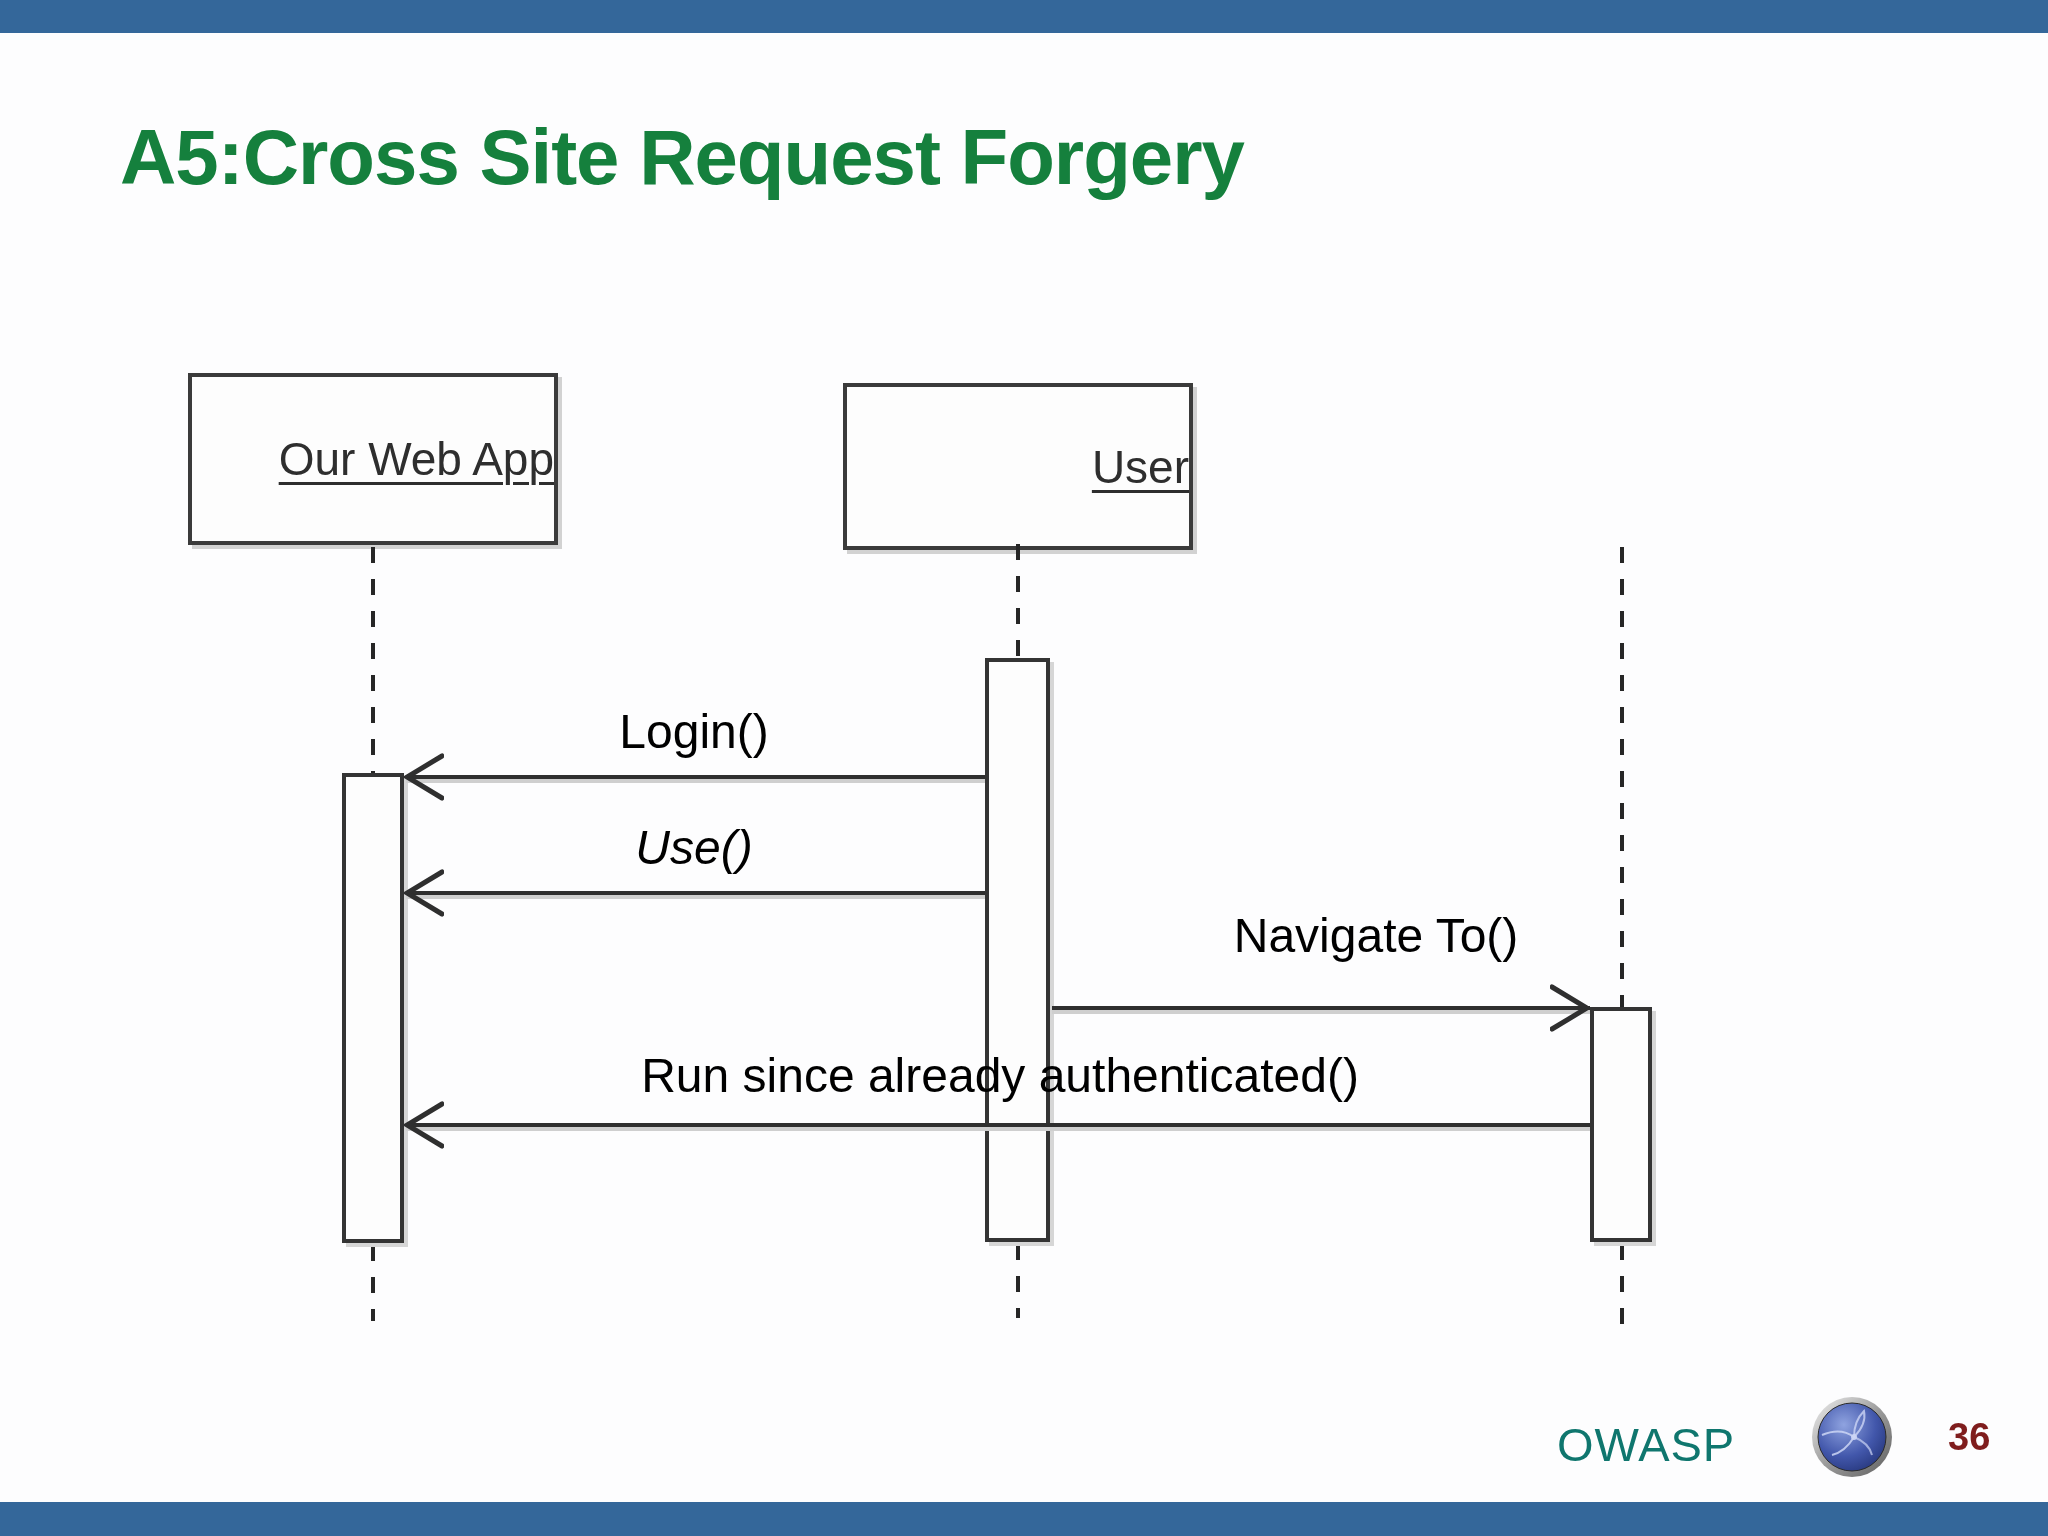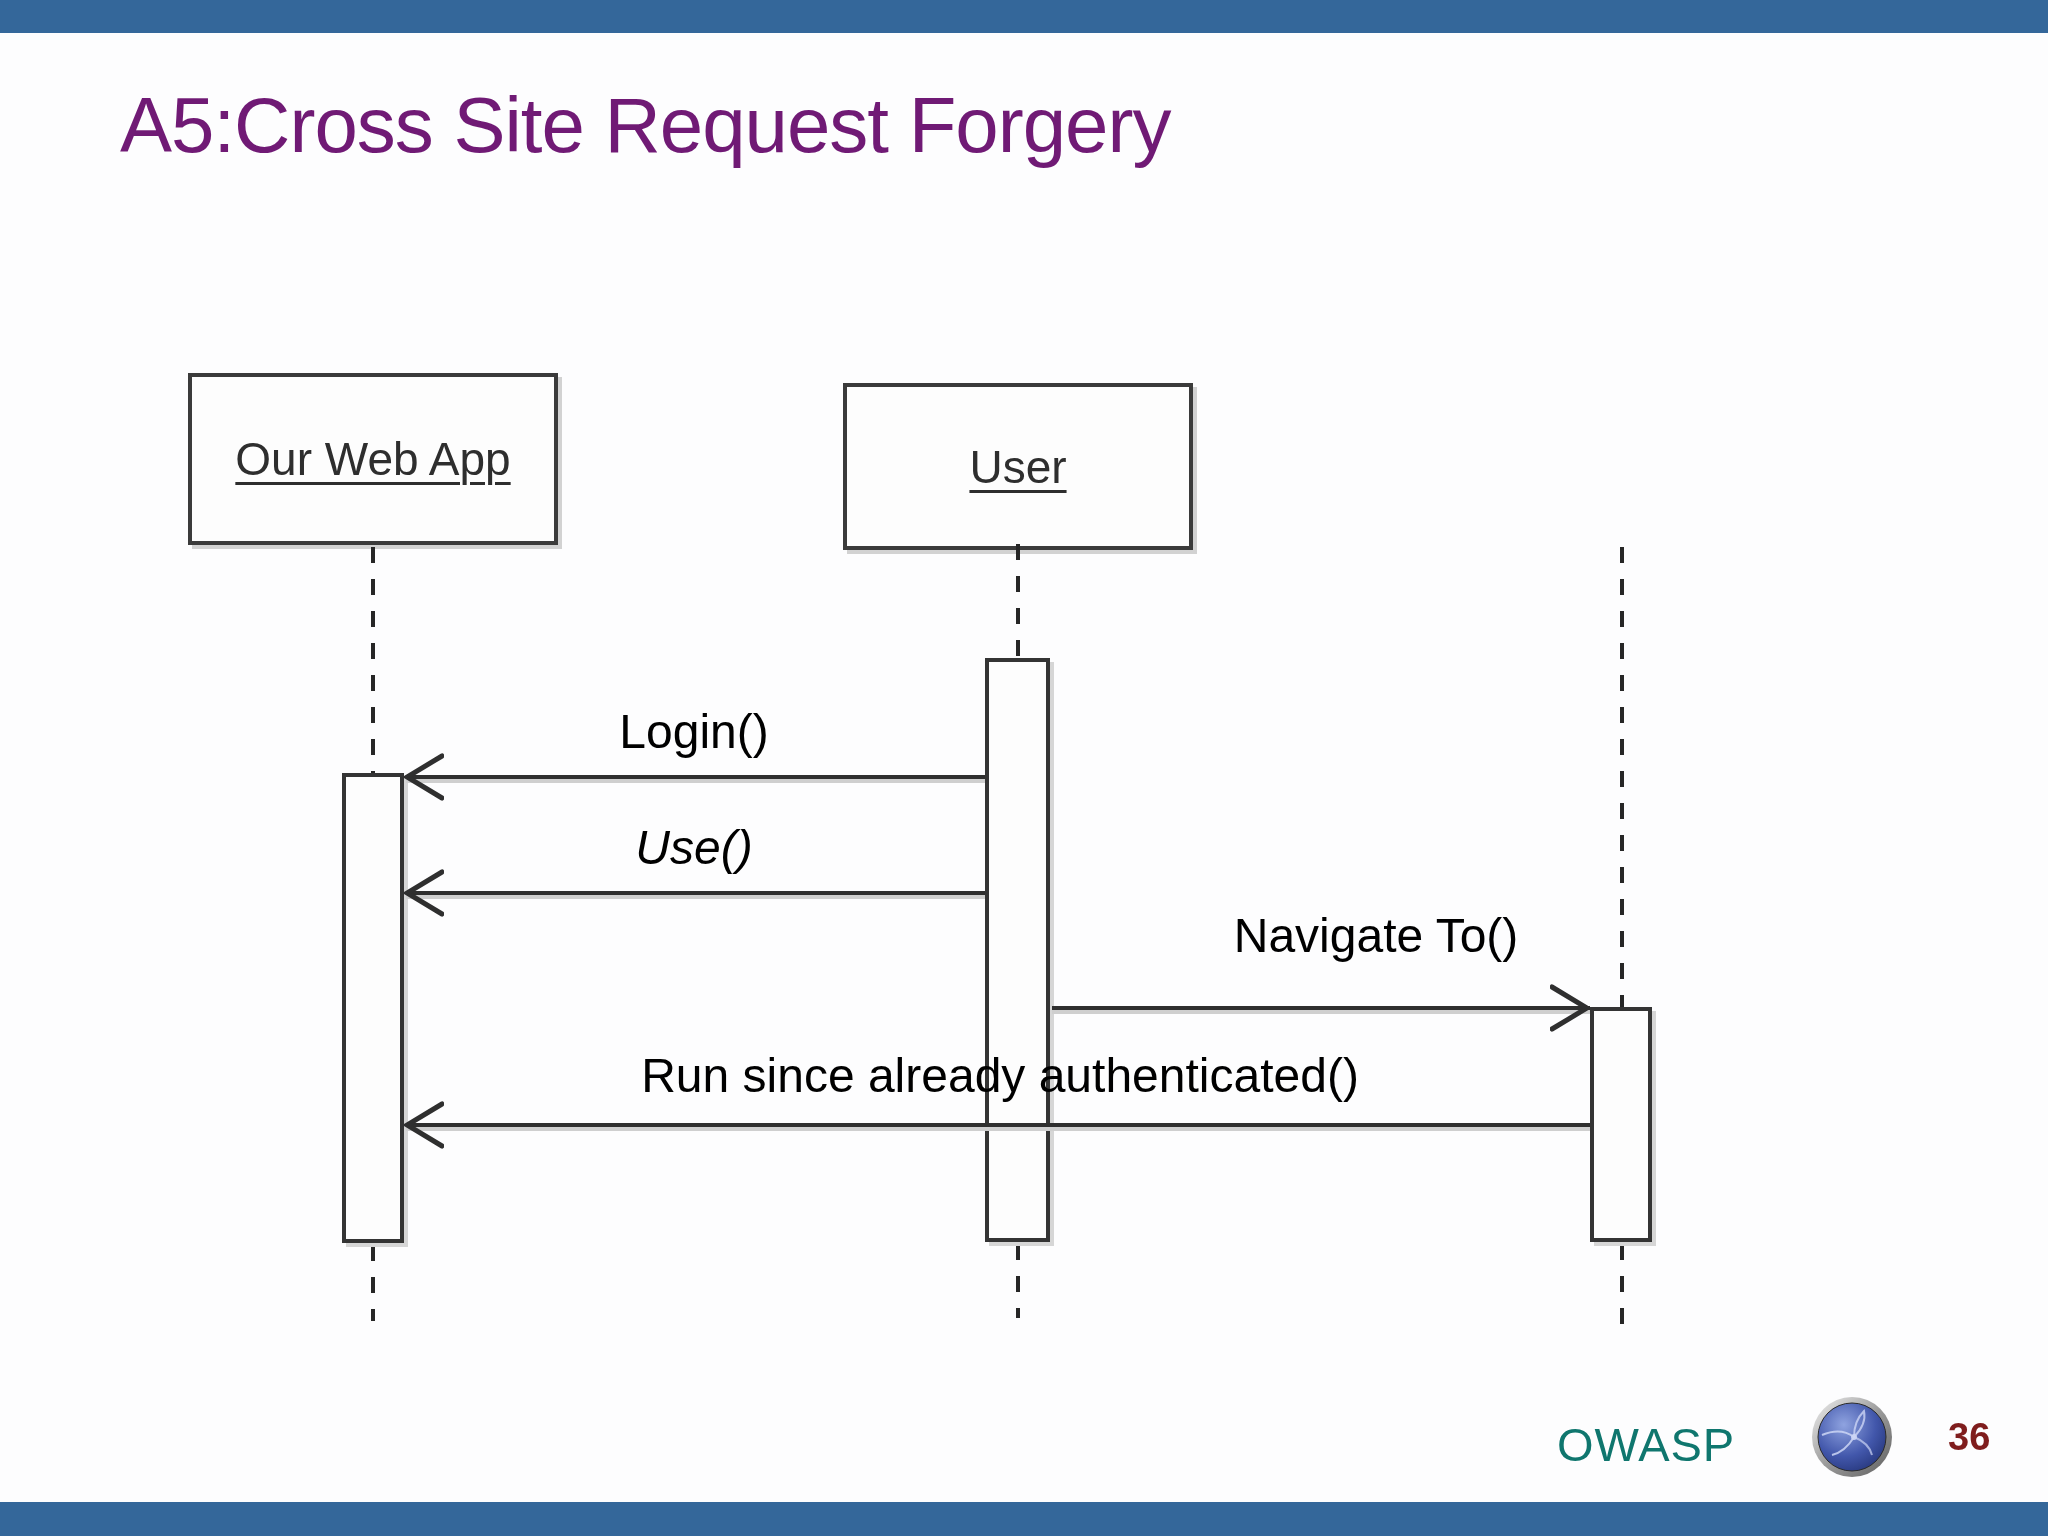--- a/index.html
+++ b/index.html
@@ -11,32 +11,32 @@
   }
   .slide{position:relative;width:2048px;height:1536px;}
 
   
   .bar{position:absolute;left:0;width:2048px;background:#34679A;}
   .bar.top{top:0;height:33px;}
   .bar.bottom{top:1502px;height:34px;}
 
   
   .slide-title{
-    position:absolute;left:120px;top:80px;
-    font-size:78px;font-weight:normal;color:#701a75;
+    position:absolute;left:120px;top:112px;
+    font-size:78px;font-weight:bold;color:#15803d;
     letter-spacing:-1px;white-space:nowrap;
   }
 
   
   .actor-box{
     position:absolute;
     background:#fdfdfd;
     border:4px solid #3b3b3b;
     box-shadow:4px 4px 0 #d2d2d2;
-    display:flex;align-items:center;justify-content:center;
+    display:flex;align-items:center;justify-content:flex-end;
     box-sizing:border-box;
   }
   .actor-box.our{left:188px;top:373px;width:370px;height:172px;}
   .actor-box.user{left:843px;top:375px;width:350px;height:167px;margin-top:8px;}
   .actor-box.hostile{left:1402px;top:375px;width:441px;height:170px;}
   .actor-label{
     font-size:46px;color:#2e2e2e;white-space:nowrap;
     text-decoration:underline;
     text-decoration-thickness:3px;
     text-underline-offset:7px;

